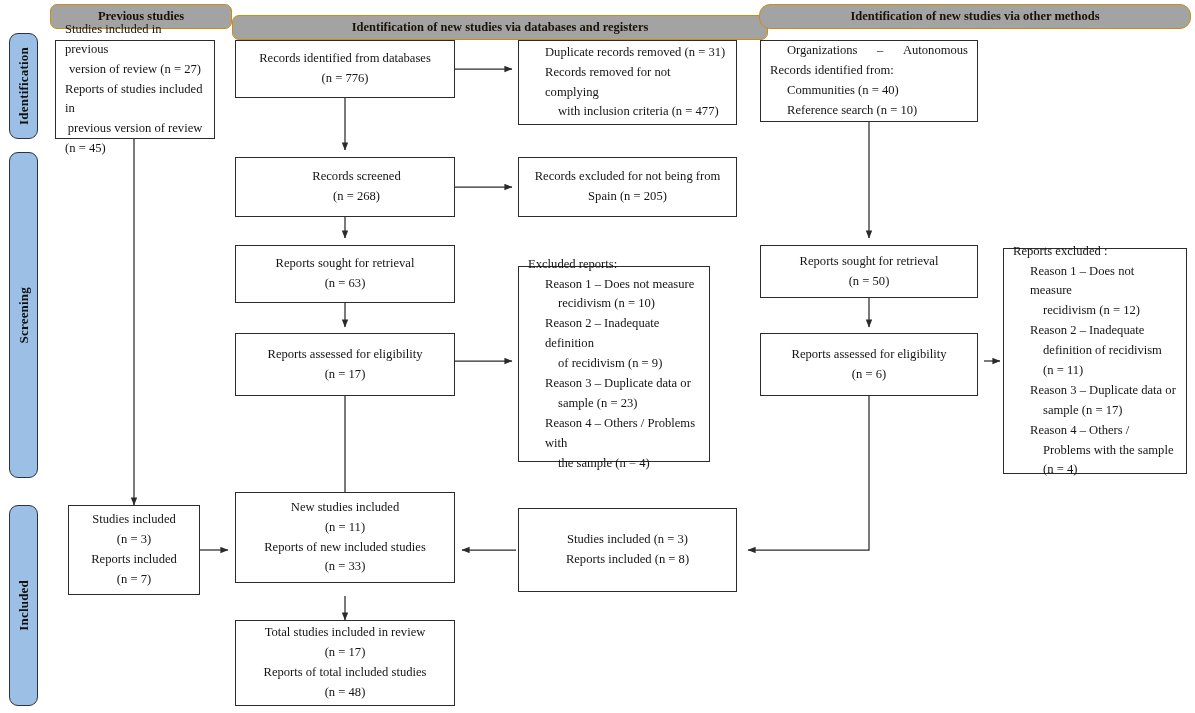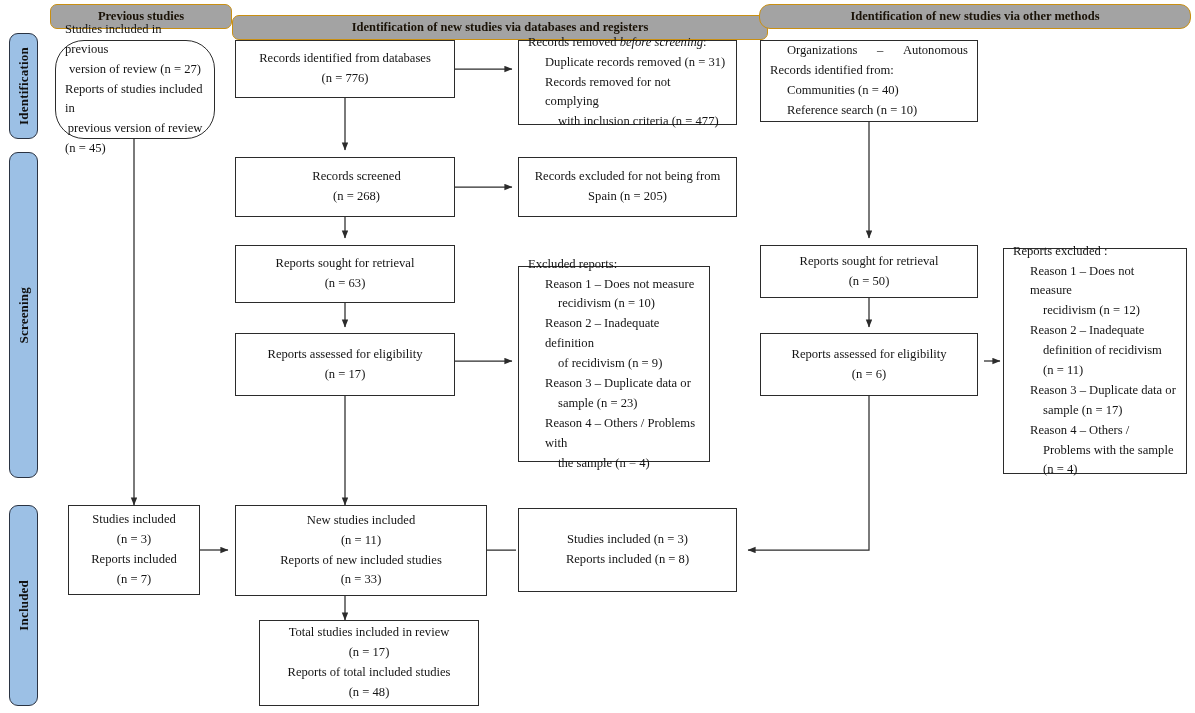--- a/index.html
+++ b/index.html
@@ -148,42 +148,41 @@
   <div class="stage-rail" style="left:9px; top:33px; width:29px; height:106px;">
     <span>Identification</span>
   </div>
   <div class="stage-rail" style="left:9px; top:152px; width:29px; height:326px;">
     <span>Screening</span>
   </div>
   <div class="stage-rail" style="left:9px; top:505px; width:29px; height:201px;">
     <span>Included</span>
   </div>
 
-  <div class="node left" style="left:55px; top:40px; width:160px; height:99px;border-radius:29px;">
+  <div class="node left" style="left:55px; top:40px; width:160px; height:99px;">
     <span class="ln wrap">Studies included in previous</span>
     <span class="ln wrap" style="text-align:center">version of review (n = 27)</span>
     <span class="ln wrap">Reports of studies included in</span>
     <span class="ln wrap" style="text-align:center">previous version of review</span>
     <span class="ln">(n = 45)</span>
   </div>
 
   <div class="node center" style="left:68px; top:505px; width:132px; height:90px;">
     <span class="ln">Studies included</span>
     <span class="ln">(n = 3)</span>
     <span class="ln">Reports included</span>
     <span class="ln">(n = 7)</span>
   </div>
 
   <div class="node center" style="left:235px; top:40px; width:220px; height:58px;">
     <span class="ln">Records identified from databases</span>
     <span class="ln">(n = 776)</span>
   </div>
 
   <div class="node left" style="left:518px; top:40px; width:219px; height:85px;">
-    <span class="ln wrap"><span>Records removed </span><span class="it">before screening</span><span>:</span></span>
     <span class="ln wrap ind">Duplicate records removed (n = 31)</span>
     <span class="ln wrap ind">Records removed for not complying</span>
     <span class="ln wrap ind2">with inclusion criteria (n = 477)</span>
   </div>
 
   <div class="node center" style="left:235px; top:157px; width:220px; height:60px;padding-left:32px;">
     <span class="ln">Records screened</span>
     <span class="ln">(n = 268)</span>
   </div>
 
@@ -207,28 +206,28 @@
     <span class="ln wrap ind">Reason 1 – Does not measure</span>
     <span class="ln wrap ind2">recidivism (n = 10)</span>
     <span class="ln wrap ind">Reason 2 – Inadequate definition</span>
     <span class="ln wrap ind2">of recidivism (n = 9)</span>
     <span class="ln wrap ind">Reason 3 – Duplicate data or</span>
     <span class="ln wrap ind2">sample (n = 23)</span>
     <span class="ln wrap ind">Reason 4 – Others / Problems with</span>
     <span class="ln wrap ind2">the sample (n = 4)</span>
   </div>
 
-  <div class="node center" style="left:235px; top:505px; width:252px; height:91px;">
+  <div class="node center" style="left:235px; top:492px; width:220px; height:91px;">
     <span class="ln">New studies included</span>
     <span class="ln">(n = 11)</span>
     <span class="ln">Reports of new included studies</span>
     <span class="ln">(n = 33)</span>
   </div>
 
-  <div class="node center" style="left:235px; top:620px; width:220px; height:86px;margin-left:24px;">
+  <div class="node center" style="left:235px; top:620px; width:220px; height:86px;">
     <span class="ln">Total studies included in review</span>
     <span class="ln">(n = 17)</span>
     <span class="ln">Reports of total included studies</span>
     <span class="ln">(n = 48)</span>
   </div>
 
   <div class="node center" style="left:518px; top:508px; width:219px; height:84px;">
     <span class="ln">Studies included (n = 3)</span>
     <span class="ln">Reports included (n = 8)</span>
   </div>

